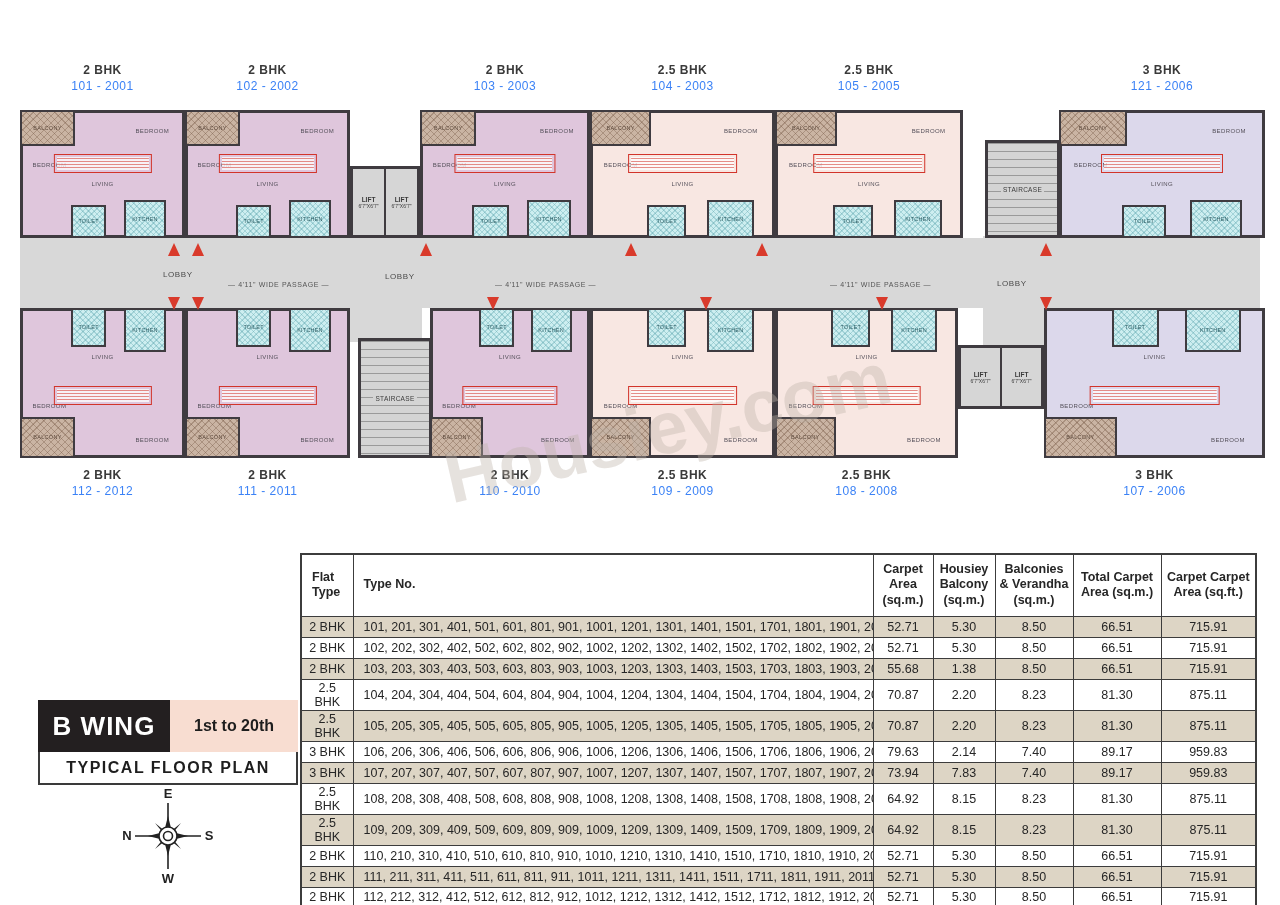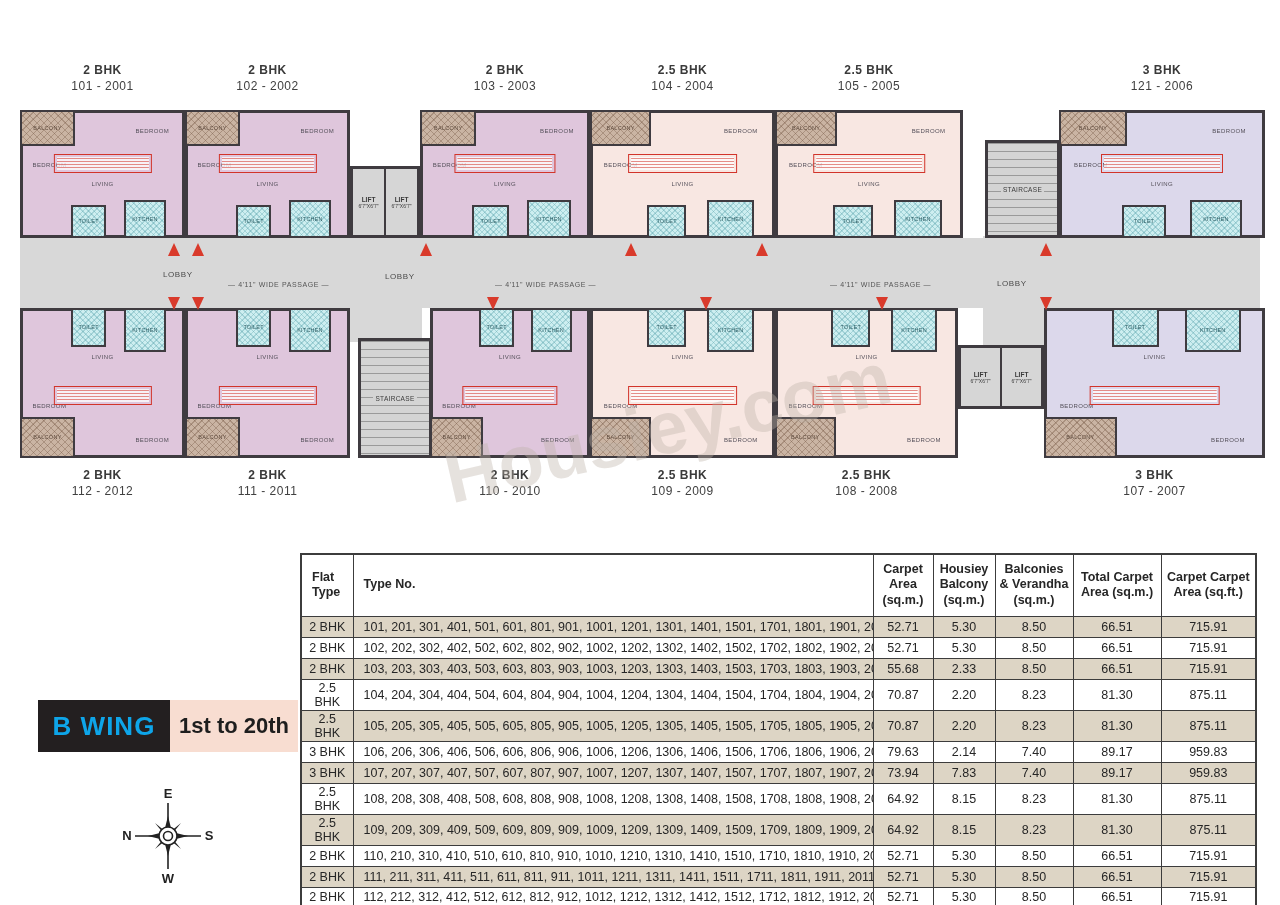--- a/index.html
+++ b/index.html
@@ -13,21 +13,21 @@
   .passage{font-size:7px;color:#555;}
   
   .unit-row{position:absolute;display:flex;align-items:flex-start;left:20px;}
   #row-top{top:63px;}
   #row-bottom{top:308px;}
   .cell{display:flex;flex-direction:column;align-items:center;}
   .cell.b{flex-direction:column-reverse;}
   .u-label{height:35px;margin-bottom:12px;text-align:center;line-height:1.3;}
   .cell.b .u-label{margin:10px 0 0 0;}
   .u-type{font-size:12px;font-weight:bold;color:#3a3a3a;letter-spacing:.5px;}
-  .u-range{font-size:12px;color:#404040;letter-spacing:.5px;}
+  .u-range{font-size:12px;color:#3b82f6;letter-spacing:.5px;}
   .unit{position:relative;height:128px;border:3px solid #3f3b40;box-sizing:border-box;}
   .cell.b .unit{height:150px;}
   .unit.t2{background:#dfc6dc;}
   .unit.t25{background:#f8e7e2;}
   .unit.t3{background:#dcd8eb;}
   .spacer{flex:0 0 auto;}
   
   .balcony{position:absolute;top:-3px;left:-3px;width:32%;height:26%;border:2px solid #3f3b40;
     background:#cab4a3;background-image:
       repeating-linear-gradient(45deg,rgba(110,80,60,.35) 0 1px,transparent 1px 5px),
@@ -70,24 +70,24 @@
   
   .arr{position:absolute;width:0;height:0;border-left:6px solid transparent;border-right:6px solid transparent;}
   .arr.up{border-bottom:13px solid #d93a2b;}
   .arr.dn{border-top:13px solid #d93a2b;}
   
   .watermark{position:absolute;left:440px;top:385px;font-size:74px;font-weight:bold;
     color:rgba(188,178,168,.38);transform:rotate(-13deg);white-space:nowrap;pointer-events:none;}
   
   .title-block{position:absolute;left:38px;top:700px;width:260px;}
   .tb-top{display:flex;height:52px;}
-  .tb-wing{flex:0 0 132px;background:#231f20;color:#0ea5e9;display:flex;align-items:center;justify-content:center;
+  .tb-wing{flex:0 0 132px;background:#231f20;color:#ffffff;display:flex;align-items:center;justify-content:center;
     font-size:26px;font-weight:bold;letter-spacing:1px;}
   .tb-floors{flex:1;background:#f8ddd1;color:#1e1e1e;display:flex;align-items:center;justify-content:center;
-    font-size:22px;font-weight:bold;}
+    font-size:16px;font-weight:bold;}
   .tb-caption{height:31px;border:2px solid #3a3a3a;border-top:none;background:#fff;color:#1e1e1e;
     display:flex;align-items:center;justify-content:center;font-size:16px;font-weight:bold;letter-spacing:1.5px;}
   
   .compass{position:absolute;left:118px;top:786px;width:100px;height:100px;}
   
   .flat-table{position:absolute;left:300px;top:553px;border-collapse:collapse;table-layout:fixed;
     width:955px;border:2px solid #3c3c3c;font-size:12.5px;color:#262626;}
   .flat-table th,.flat-table td{border:1px solid #3c3c3c;padding:1px 6px;box-sizing:border-box;}
   .flat-table th{background:#fff;font-weight:bold;font-size:12.5px;line-height:1.25;height:62px;
     text-align:center;vertical-align:middle;padding:4px;}
@@ -179,21 +179,21 @@
             </div>
       <div class="wet kitchen">
               <span>KITCHEN</span>
             </div>
     </div>
   </div>
 
   <div class="cell">
     <div class="u-label">
       <div class="u-type">2.5 BHK</div>
-      <div class="u-range">104 - 2004</div>
+      <div class="u-range">104 - 2003</div>
     </div>
     <div class="unit t25" style="width: 185px;">
       <div class="balcony">
               <span>BALCONY</span>
             </div>
       <span class="rl bed1">BEDROOM</span>
       <span class="rl bed2">BEDROOM</span>
       <span class="rl liv">LIVING</span>
       <div class="rera"></div>
       <div class="wet toilet">
@@ -356,21 +356,21 @@
             </div>
       <div class="wet kitchen">
               <span>KITCHEN</span>
             </div>
     </div>
   </div>
 <div class="spacer" style="width: 86px;"></div>
   <div class="cell b">
     <div class="u-label">
       <div class="u-type">3 BHK</div>
-      <div class="u-range">107 - 2007</div>
+      <div class="u-range">107 - 2006</div>
     </div>
     <div class="unit t3" style="width: 221px;">
       <div class="balcony">
               <span>BALCONY</span>
             </div>
       <span class="rl bed1">BEDROOM</span>
       <span class="rl bed2">BEDROOM</span>
       <span class="rl liv">LIVING</span>
       <div class="rera"></div>
       <div class="wet toilet">
@@ -426,20 +426,21 @@
       </div>
 
     <div class="watermark">Housiey.com</div>
   </div>
 
   <div class="title-block">
     <div class="tb-top">
       <div class="tb-wing">B WING</div>
       <div class="tb-floors">1st to 20th</div>
     </div>
+    <div class="tb-caption">TYPICAL FLOOR PLAN</div>
   </div>
 
   <div class="compass">
     <svg width="100" height="100" viewBox="0 0 100 100">
       <g stroke="#222" stroke-width="1.6" fill="none">
         <line x1="50" y1="17" x2="50" y2="83"></line>
         <line x1="17" y1="50" x2="83" y2="50"></line>
       </g>
       <g fill="#222">
         <polygon points="50,30 46,46 50,50 54,46"></polygon>
@@ -499,21 +500,21 @@
     <td class="c">5.30</td>
     <td class="c">8.50</td>
     <td class="c">66.51</td>
     <td class="c">715.91</td>
   </tr>
 
   <tr class="alt">
     <td class="c">2 BHK</td>
     <td class="flatno">103, 203, 303, 403, 503, 603, 803, 903, 1003, 1203, 1303, 1403, 1503, 1703, 1803, 1903, 2003</td>
     <td class="c">55.68</td>
-    <td class="c">2.33</td>
+    <td class="c">1.38</td>
     <td class="c">8.50</td>
     <td class="c">66.51</td>
     <td class="c">715.91</td>
   </tr>
 
   <tr>
     <td class="c">2.5 BHK</td>
     <td class="flatno">104, 204, 304, 404, 504, 604, 804, 904, 1004, 1204, 1304, 1404, 1504, 1704, 1804, 1904, 2004</td>
     <td class="c">70.87</td>
     <td class="c">2.20</td>

